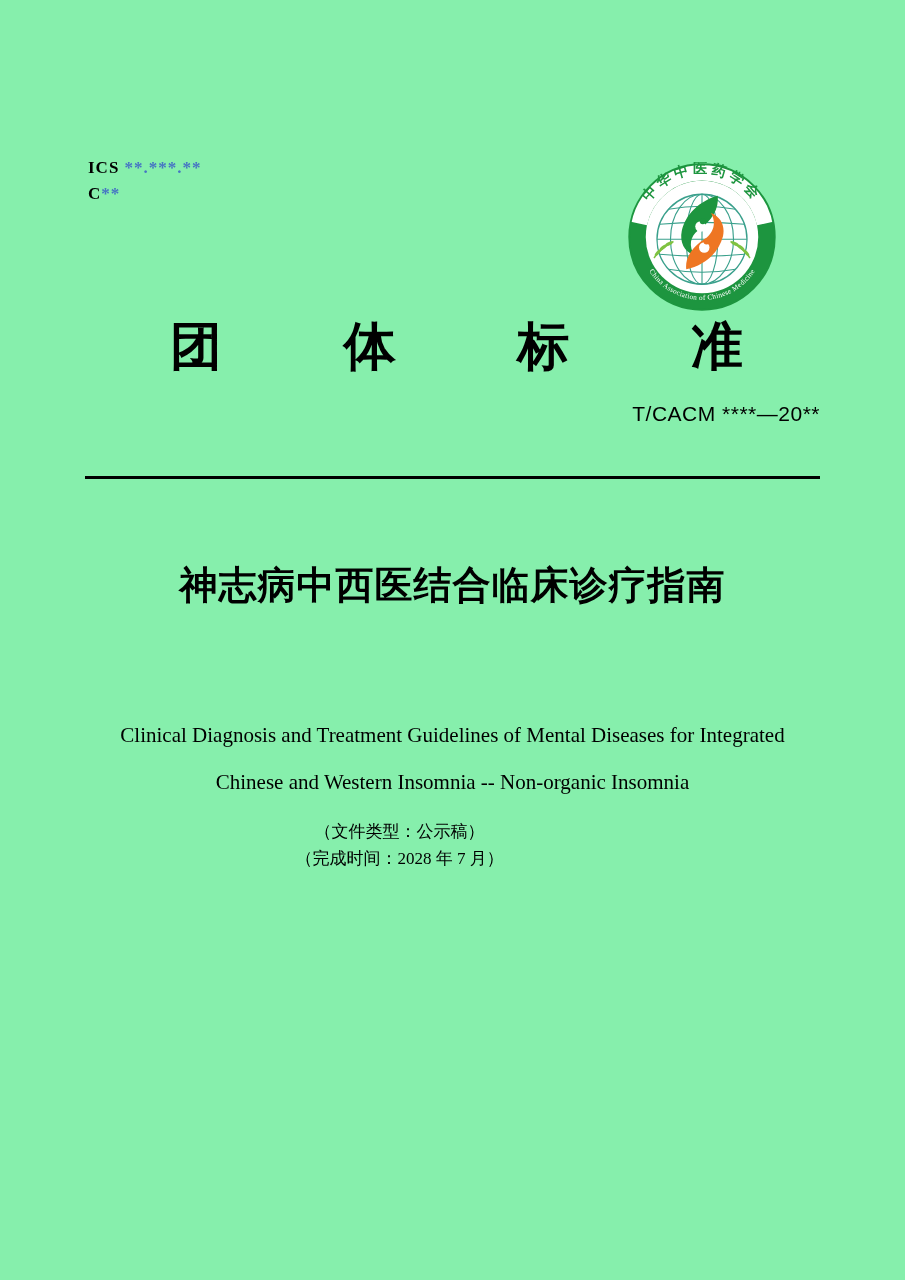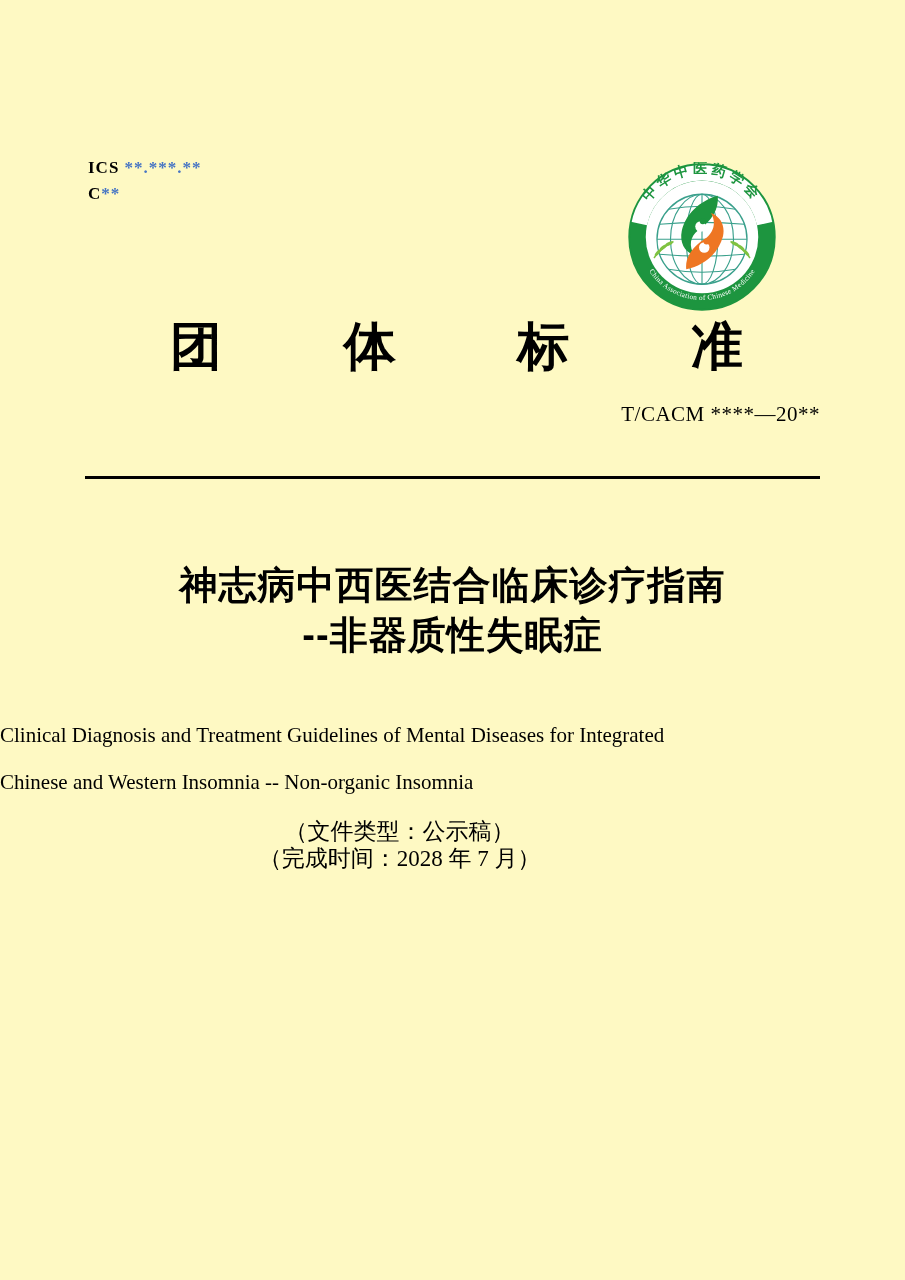--- a/index.html
+++ b/index.html
@@ -8,21 +8,21 @@
     --figure-orange:#ee7623;
     --globe-teal:#3aa08c;
     --leaf-green:#7fc241;
   }
   *{box-sizing:border-box;}
   html,body{margin:0;padding:0;background:#e8e8e8;}
   .page{
     position:relative;
     width:905px;height:1280px;
     margin:0 auto;
-    background:#fef9c3;
+    background:#86efac;
     color:#000;
     font-family:"Liberation Serif", serif;
     overflow:hidden;
   }
   
   .ics-block{
     position:absolute;left:88px;top:155px;
     font-size:17px;font-weight:bold;line-height:26px;
     letter-spacing:1px;
   }
@@ -46,48 +46,48 @@
   .banner{
     position:absolute;left:170px;top:318px;width:573px;
     display:flex;justify-content:space-between;
     font-family:"Liberation Sans", sans-serif;
     font-size:52px;font-weight:bold;line-height:56px;
     color:#000;
   }
   
   .std-num{
     position:absolute;top:402px;right:85px;
-    font-family:Liberation Serif, serif;
+    font-family:Liberation Sans, sans-serif;
     font-size:21px;letter-spacing:0.5px;
   }
   
   .rule{
     position:absolute;left:85px;top:476px;width:735px;height:3px;
     background:#000;
   }
   
   .title-zh{
     position:absolute;left:0;top:560px;width:905px;
     text-align:center;
-    font-family:Liberation Sans, sans-serif;
+    font-family:Liberation Serif, serif;
     font-weight:bold;font-size:38px;line-height:50px;
     letter-spacing:1px;
   }
   
   .title-en{
     position:absolute;left:0;top:712px;width:905px;
-    text-align:left;
+    text-align:center;
     font-size:21px;line-height:47px;
     font-family:"Liberation Serif", serif;
   }
   
   .notes{
     position:absolute;left:0;top:818px;width:799px;
     text-align:center;
-    font-size:23px;line-height:27px;
+    font-size:17px;line-height:27px;
     font-family:"Liberation Serif", serif;
   }
 </style>
 </head>
 <body>
 
 <div class="page">
 
   <div class="ics-block">
     <div><span>ICS</span> <span class="blue">**.***.**</span></div>
@@ -155,21 +155,20 @@
     <span>标</span>
     <span>准</span>
   </div>
 
   <div class="std-num">T/CACM ****—20**</div>
 
   <div class="rule"></div>
 
   <div class="title-zh">
     <div>神志病中西医结合临床诊疗指南</div>
-    <div>--非器质性失眠症</div>
   </div>
 
   <div class="title-en">
     <div>Clinical Diagnosis and Treatment Guidelines of Mental Diseases for Integrated</div>
     <div>Chinese and Western Insomnia -- Non-organic Insomnia</div>
   </div>
 
   <div class="notes">
     <div>（文件类型：公示稿）</div>
     <div>（完成时间：2028 年 7 月）</div>

